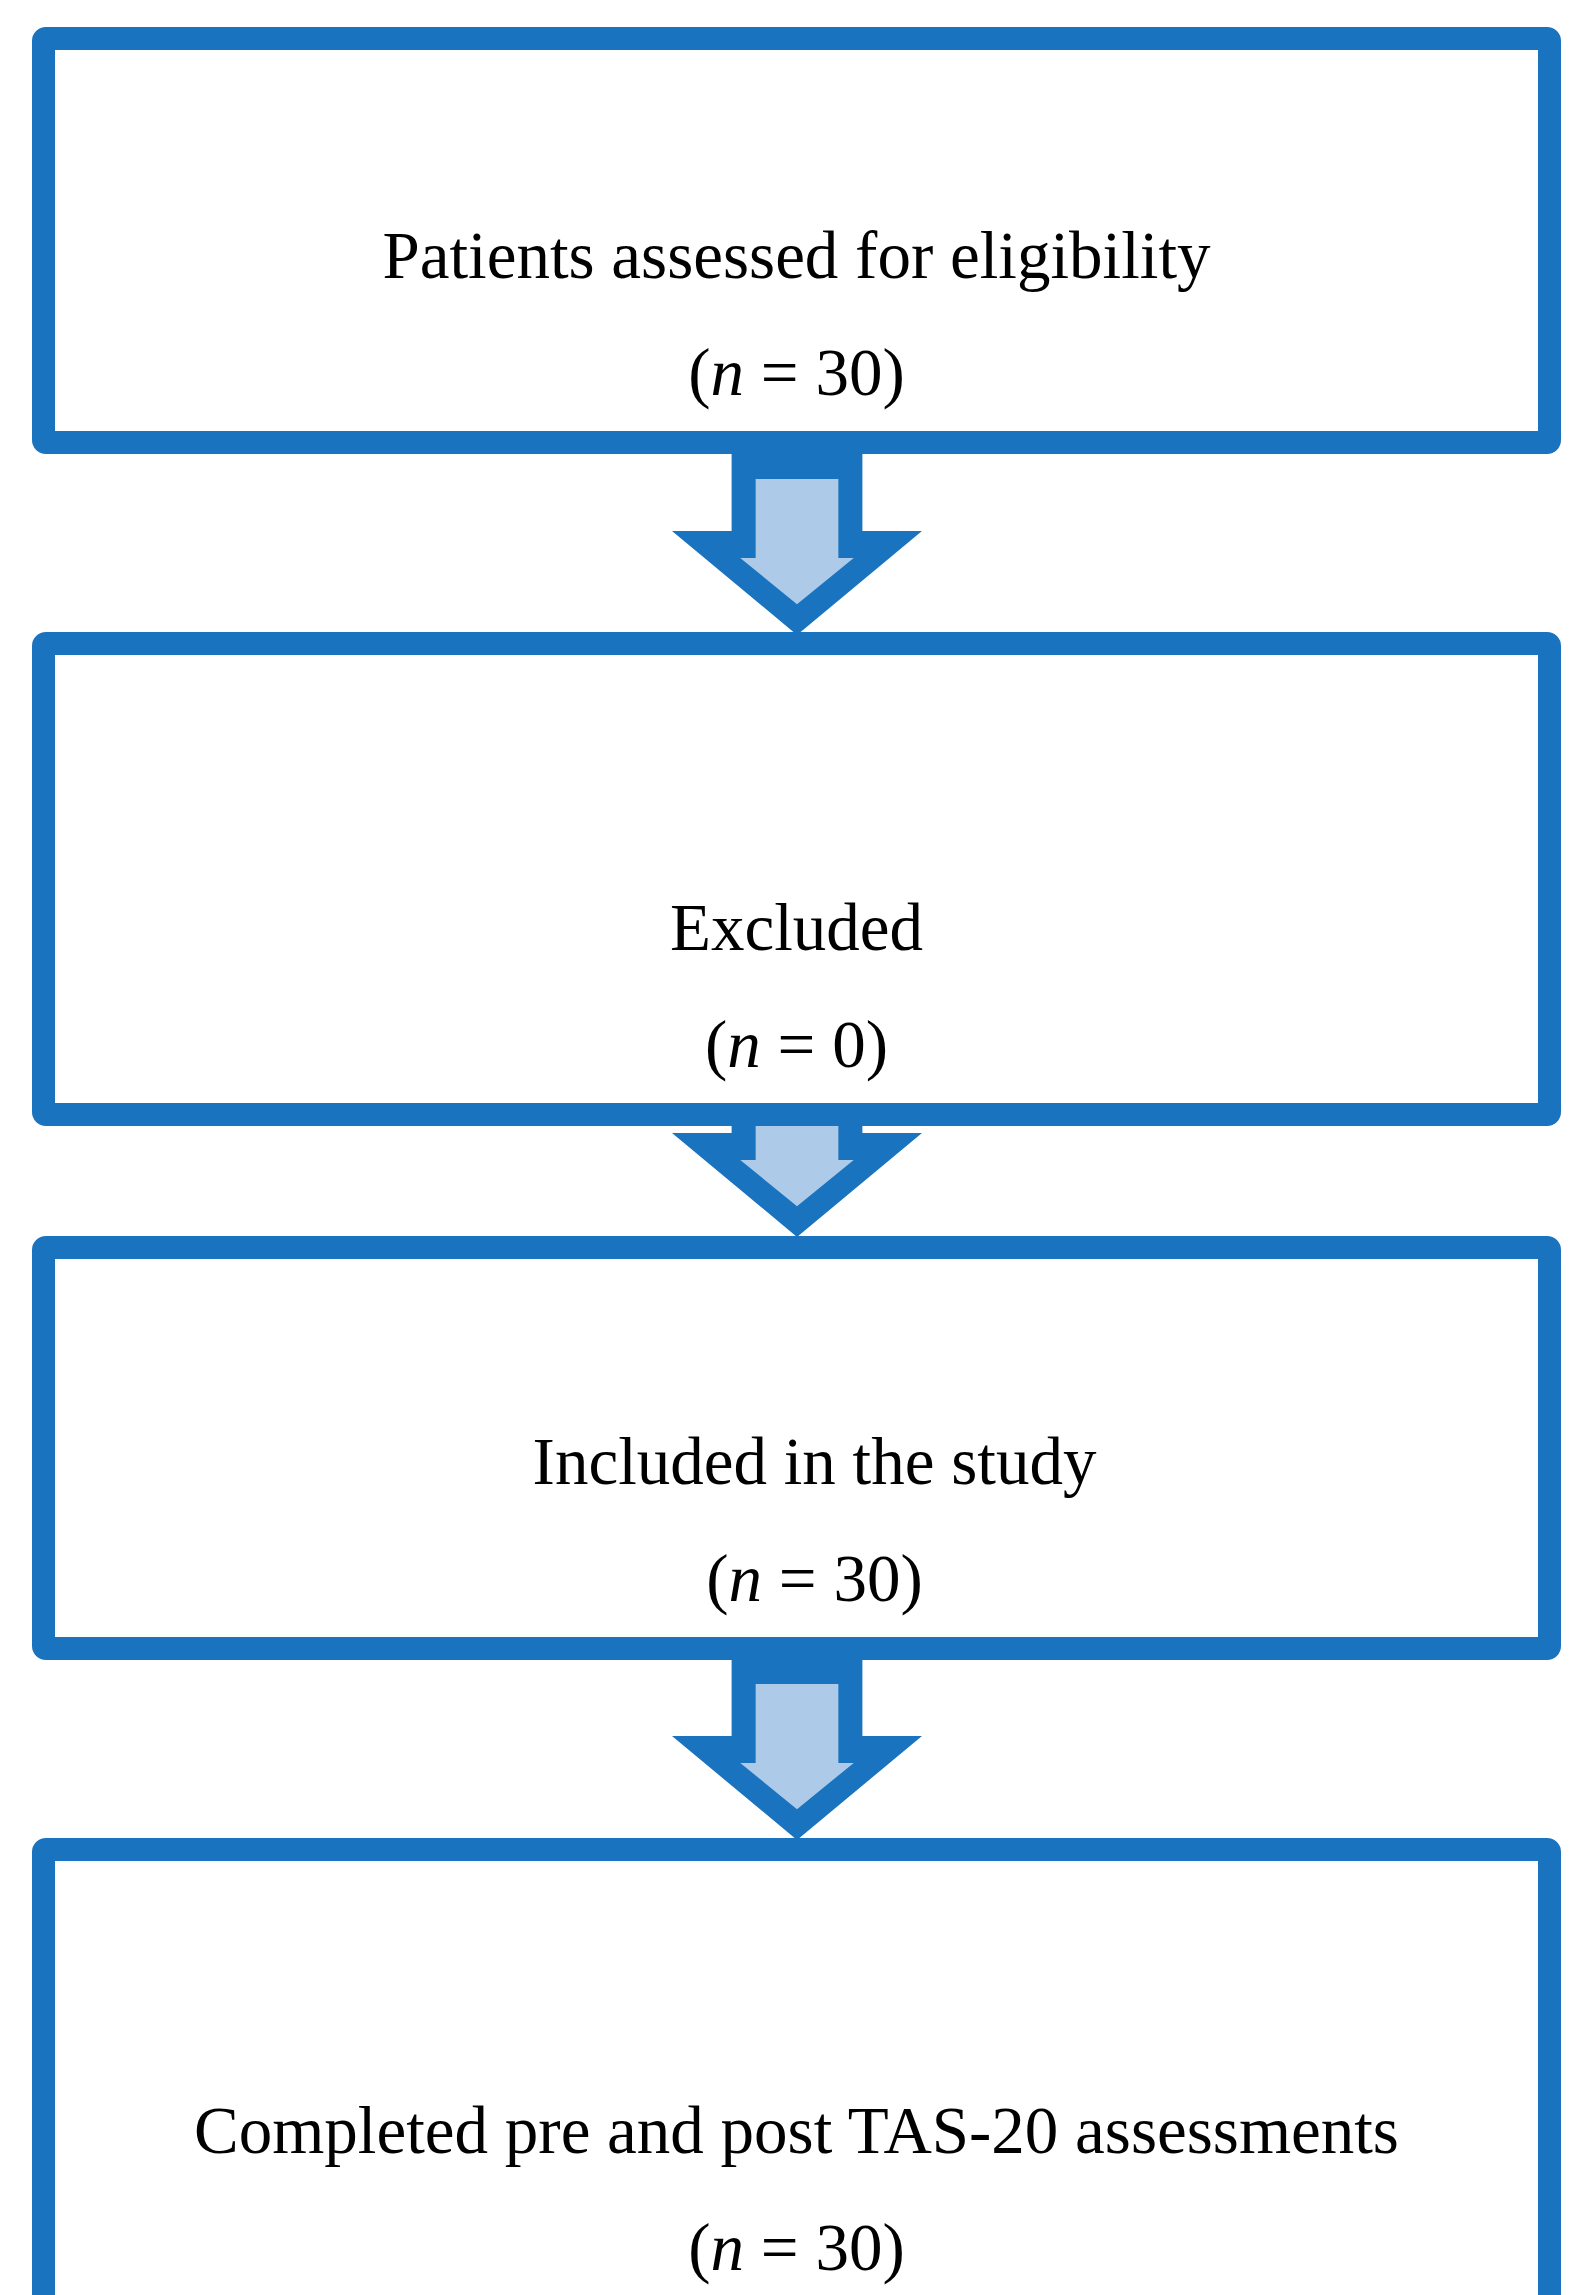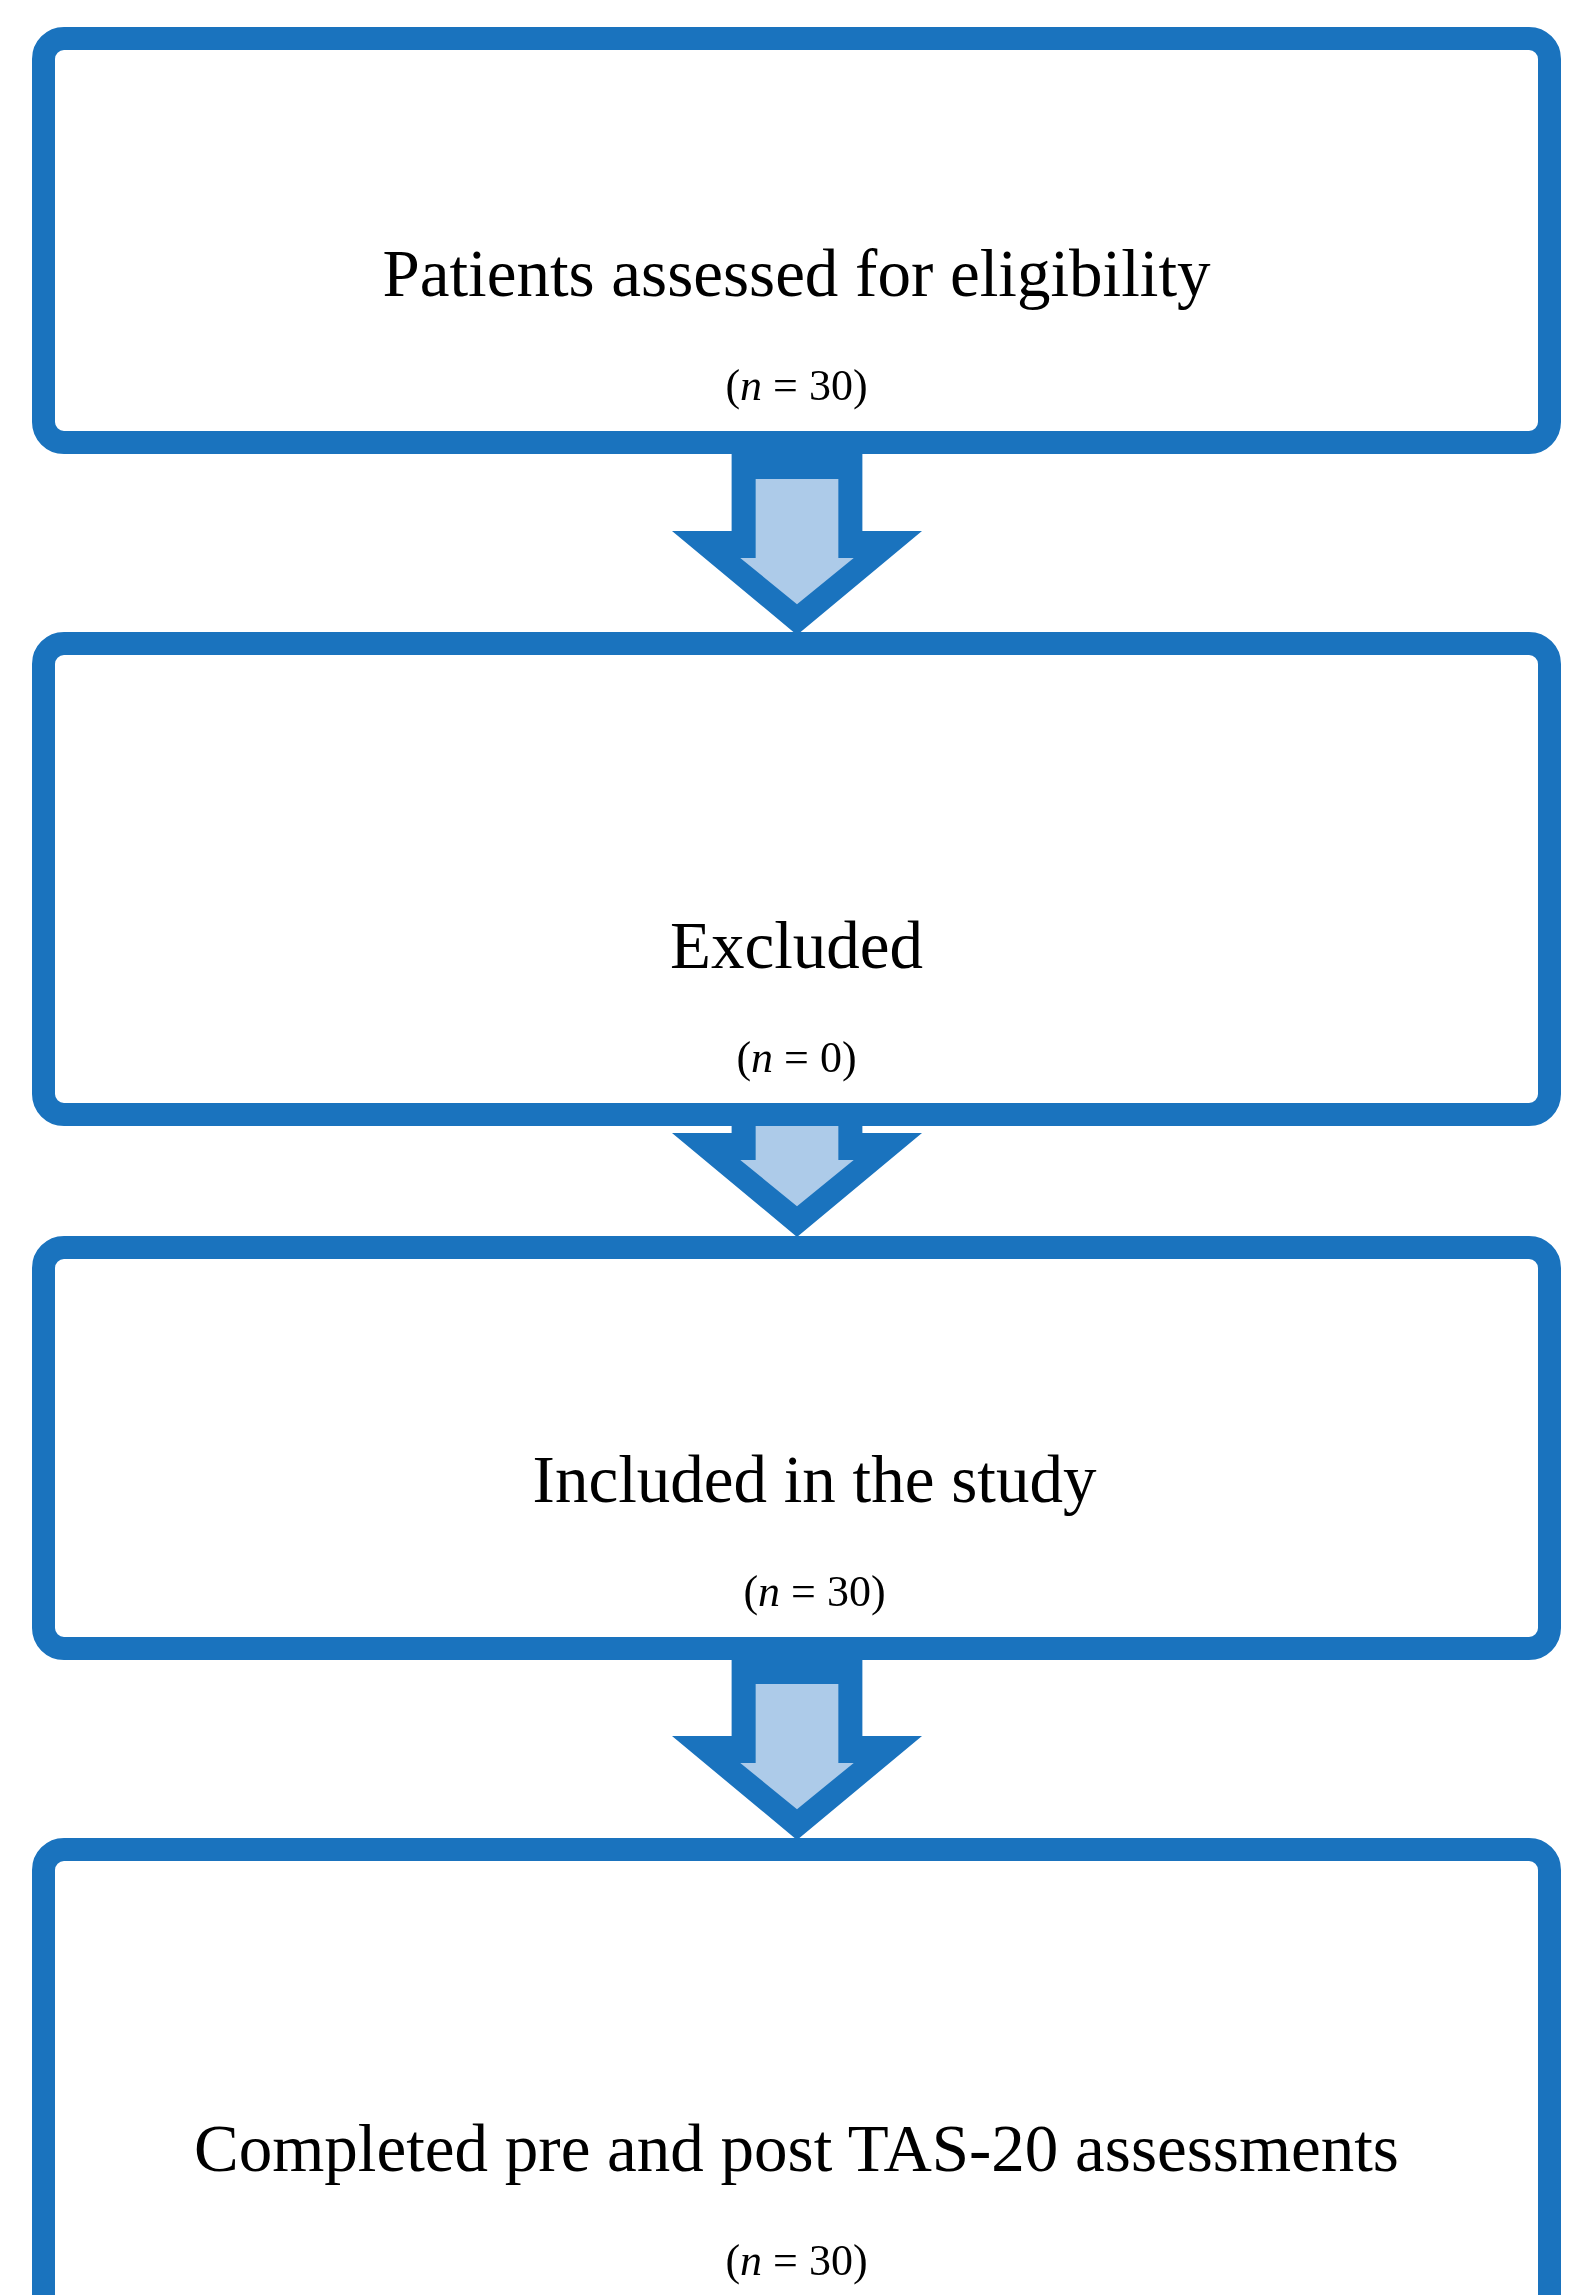--- a/index.html
+++ b/index.html
@@ -11,44 +11,43 @@
     font-family: "Liberation Serif", serif;
     overflow: hidden;
   }
   .flow-box {
     position: absolute;
     left: 32px;
     width: 1529px;
     box-sizing: border-box;
     background: var(--box-bg, #ffffff);
     border: 23px solid var(--outline, #1A73BE);
-    border-radius: 32px;
+    border-radius: 14px;
     display: flex;
     flex-direction: column;
     align-items: center;
     justify-content: flex-end;
     padding-bottom: 21px;
     color: var(--text, #000000);
   }
   #box-1 { top: 27px;   height: 427px; }
   #box-2 { top: 632px;  height: 494px; }
   #box-3 { top: 1236px; height: 424px; padding-left: 36px; }
   #box-4 { top: 1838px; height: 491px; }
 
   .box-title {
     font-size: 67px;
     line-height: 1.1;
     white-space: nowrap;
     margin: 0 0 44px 0;
   }
   .box-count {
-    font-size: 44px;
+    font-size: 67px;
     line-height: 1.1;
     white-space: nowrap;
-    margin-top: 7px;
   }
   .count-variable { font-style: italic; }
 
   .down-arrow {
     position: absolute;
     left: 672px;
     width: 250px;
     height: 183px;
     display: block;
   }

